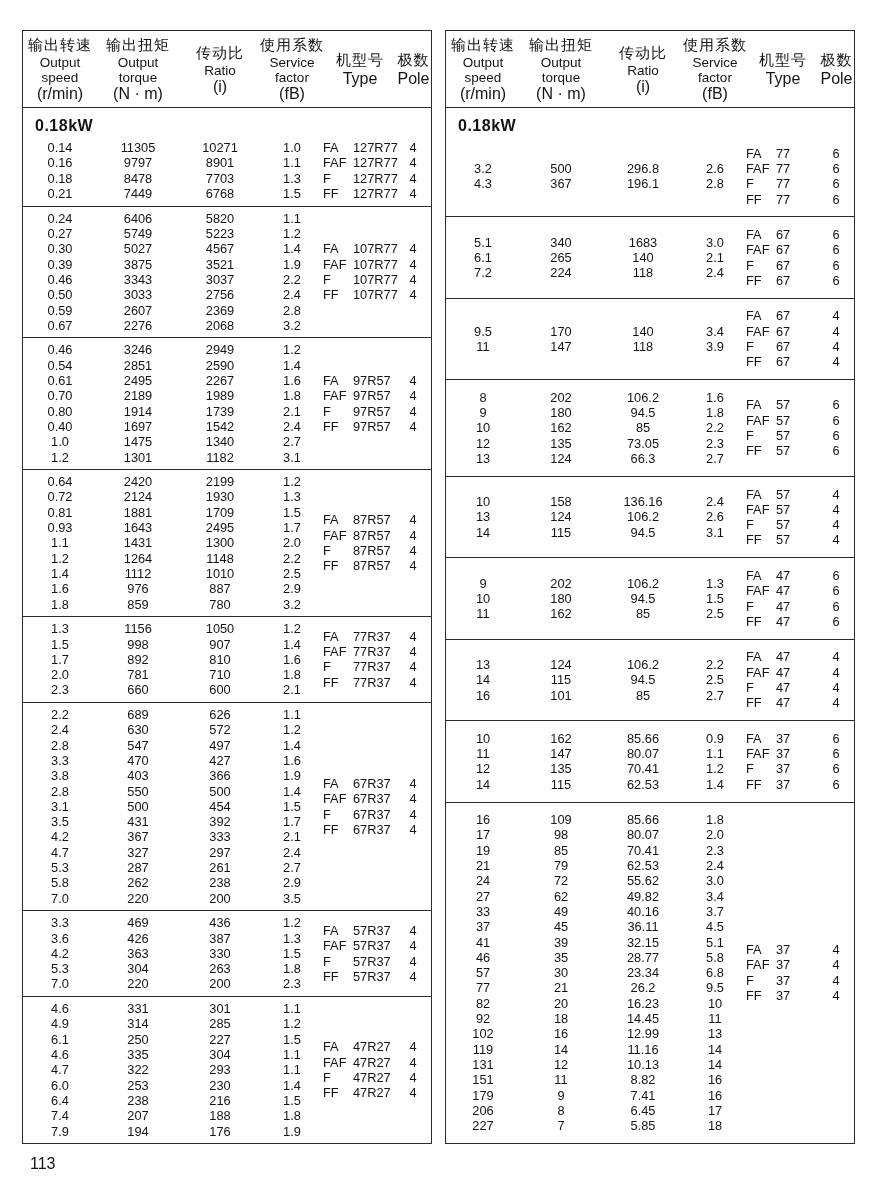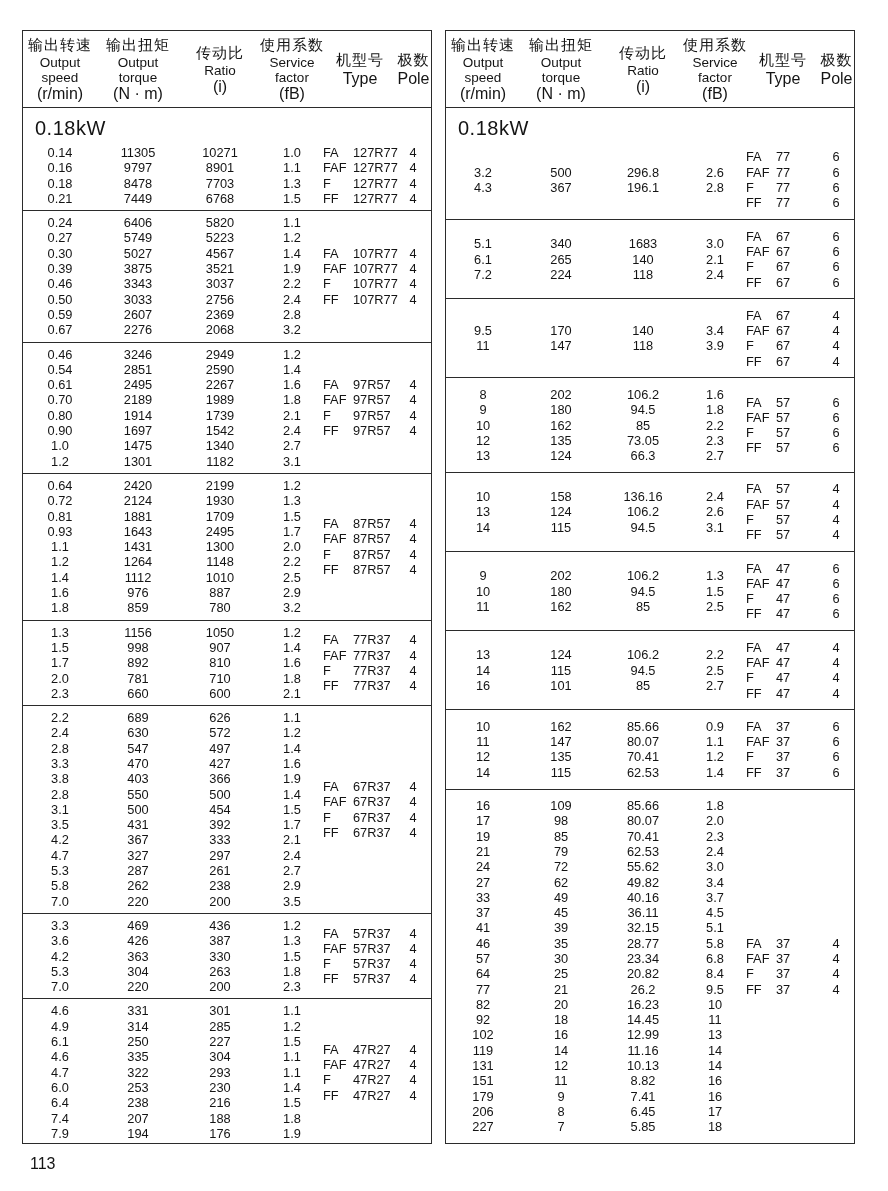--- a/index.html
+++ b/index.html
@@ -24,21 +24,21 @@
     height:77px;
     border-bottom:1.5px solid #2b2b2b;
     padding:5px 0 4px 0;
   }
   .hcell { display:flex; flex-direction:column; justify-content:center; align-items:center; text-align:center; }
   .hdr-zh { font-size:15px; letter-spacing:1px; white-space:nowrap; }
   .hdr-en { font-size:13.5px; line-height:15px; white-space:pre-line; }
   .hdr-unit { font-size:16px; white-space:nowrap; }
   
   .section-title {
-    font-size:20px; font-weight:normal;
+    font-size:16px; font-weight:bold;
     padding:9px 0 1px 12px;
     letter-spacing:0.5px;
   }
   
   .blocks { flex:1; display:flex; flex-direction:column; }
   .block { flex:1 1 auto; display:flex; align-items:center; padding:4px 0; }
   .block + .block { border-top:1.2px solid #2b2b2b; }
   .rows { width:300px; }
   .row { display:grid; grid-template-columns:74px 82px 82px 62px; }
   .cell { text-align:center; font-size:12.8px; line-height:15.3px; white-space:nowrap; }
@@ -244,21 +244,21 @@
                 <span class="cell">1989</span>
                 <span class="cell">1.8</span>
               </div>
               <div class="row">
                 <span class="cell">0.80</span>
                 <span class="cell">1914</span>
                 <span class="cell">1739</span>
                 <span class="cell">2.1</span>
               </div>
               <div class="row">
-                <span class="cell">0.90</span>
+                <span class="cell">0.40</span>
                 <span class="cell">1697</span>
                 <span class="cell">1542</span>
                 <span class="cell">2.4</span>
               </div>
               <div class="row">
                 <span class="cell">1.0</span>
                 <span class="cell">1475</span>
                 <span class="cell">1340</span>
                 <span class="cell">2.7</span>
               </div>
@@ -1129,26 +1129,20 @@
                 <span class="cell">28.77</span>
                 <span class="cell">5.8</span>
               </div>
               <div class="row">
                 <span class="cell">57</span>
                 <span class="cell">30</span>
                 <span class="cell">23.34</span>
                 <span class="cell">6.8</span>
               </div>
               <div class="row">
-                <span class="cell">64</span>
-                <span class="cell">25</span>
-                <span class="cell">20.82</span>
-                <span class="cell">8.4</span>
-              </div>
-              <div class="row">
                 <span class="cell">77</span>
                 <span class="cell">21</span>
                 <span class="cell">26.2</span>
                 <span class="cell">9.5</span>
               </div>
               <div class="row">
                 <span class="cell">82</span>
                 <span class="cell">20</span>
                 <span class="cell">16.23</span>
                 <span class="cell">10</span>

